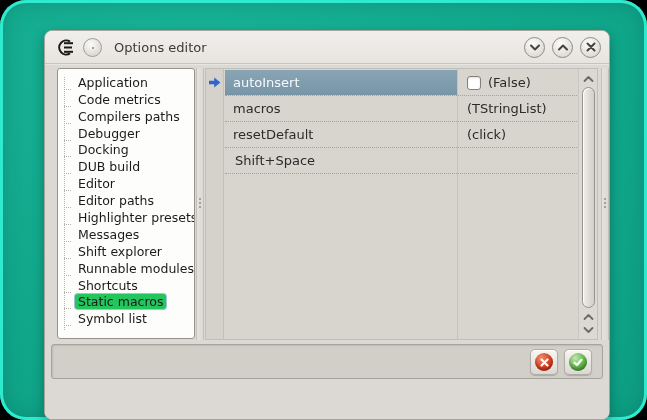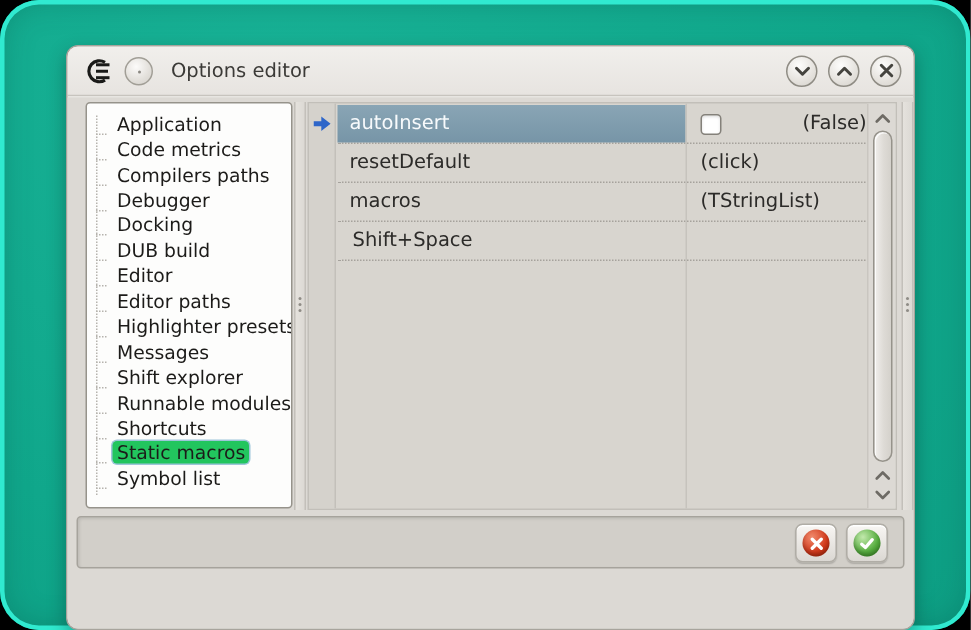--- a/index.html
+++ b/index.html
@@ -71,21 +71,21 @@
     position: absolute; left: 160px; top: 3px; width: 393px; height: 272px;
     background: #d8d5cf; border: 1px solid #c2bfb9;
   }
   .gutter { position: absolute; left: 0; top: 0; bottom: 0; width: 18px; background: #d5d2cc; border-right: 1px solid #c3c0ba; }
   .row-arrow { position: absolute; left: 3px; top: 8px; }
   .vdiv { position: absolute; left: 251px; top: 0; bottom: 0; width: 1px; background: #c6c3bd; }
   .rows { position: absolute; left: 19px; top: 1px; right: 20px; }
   .prow { display: flex; height: 26px; border-bottom: 1px dotted #a5a29c; align-items: center; font-size: 13px; color: #2c2b29; }
   .pname { width: 232px; padding-left: 8px; flex: none; height: 100%; display: flex; align-items: center; }
   .prow.sel .pname { background: linear-gradient(#89a5b5, #7795a7); color: #f7fafc; }
-  .pvalue { flex: 1; padding-left: 10px; display: flex; align-items: center; gap: 47px; }
+  .pvalue { flex: 1; padding-left: 10px; display: flex; align-items: center; }
   .checkbox {
     width: 14px; height: 14px; background: #fff; border: 1px solid #84817a;
     border-radius: 3px; margin-right: 7px; box-shadow: inset 0 1px 2px rgba(0,0,0,.13); flex: none;
   }
 
   
   .vscroll {
     position: absolute; right: 0; top: 0; bottom: 0; width: 19px;
     background: #dcd9d4; border-left: 1px solid #c9c6c0;
     display: flex; flex-direction: column; align-items: center; padding: 3px 0;
@@ -234,26 +234,26 @@
         </div>
         <div class="rows">
           <div class="prow sel">
             <div class="pname">autoInsert</div>
             <div class="pvalue">
               <span class="checkbox"></span>
               <span>(False)</span>
             </div>
           </div>
           <div class="prow">
+            <div class="pname">macros</div>
+            <div class="pvalue">(TStringList)</div>
+          </div>
+          <div class="prow">
             <div class="pname">resetDefault</div>
             <div class="pvalue">(click)</div>
-          </div>
-          <div class="prow">
-            <div class="pname">macros</div>
-            <div class="pvalue">(TStringList)</div>
           </div>
           <div class="prow">
             <div class="pvalue">Shift+Space</div>
           </div>
         </div>
         <div class="vdiv"></div>
         <div class="vscroll">
           <div class="sb-btn">
             <svg width="11" height="8" viewBox="0 0 11 8">
                 <polyline points="1.5,6 5.5,2 9.5,6" fill="none" stroke="#6e6b65" stroke-width="1.8" stroke-linecap="round" stroke-linejoin="round"></polyline>

